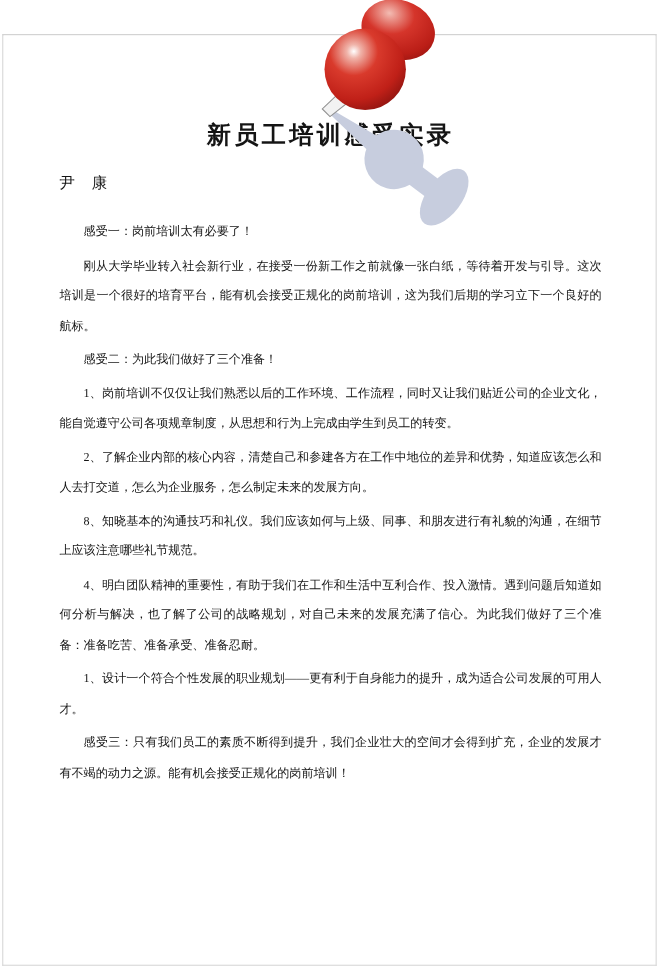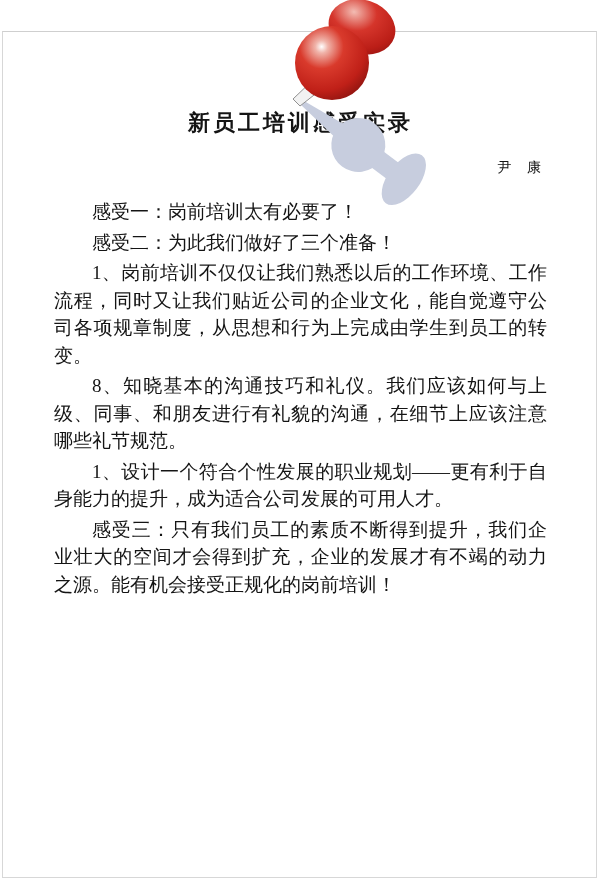--- a/index.html
+++ b/index.html
@@ -41,51 +41,54 @@
     margin: 0;
     text-align: center;
     font-size: 22px;
     font-weight: bold;
     letter-spacing: 3px;
     line-height: 26px;
   }
 
   .doc-author {
     margin: 24px 0 0 0;
-    text-align: right;
+    text-align: left;
     font-size: 14px;
     letter-spacing: 6px;
     line-height: 16px;
   }
 
   .doc-body {
     margin-top: 22px;
-    font-size: 19px;
+    font-size: 11px;
     line-height: 27.5px;
     text-align: justify;
   }
   .doc-body p {
     margin: 0 0 3px 0;
     text-indent: 2em;
   }
 </style>
 </head>
 <body>
 
 <div class="canvas">
 
   <div class="page">
     <div class="content">
       <h1 class="doc-title">新员工培训感受实录</h1>
       <div class="doc-author">尹 康</div>
       <div class="doc-body">
           <p>感受一：岗前培训太有必要了！</p>
+          <p>刚从大学毕业转入社会新行业，在接受一份新工作之前就像一张白纸，等待着开发与引导。这次培训是一个很好的培育平台，能有机会接受正规化的岗前培训，这为我们后期的学习立下一个良好的航标。</p>
           <p>感受二：为此我们做好了三个准备！</p>
           <p>1、岗前培训不仅仅让我们熟悉以后的工作环境、工作流程，同时又让我们贴近公司的企业文化，能自觉遵守公司各项规章制度，从思想和行为上完成由学生到员工的转变。</p>
+          <p>2、了解企业内部的核心内容，清楚自己和参建各方在工作中地位的差异和优势，知道应该怎么和人去打交道，怎么为企业服务，怎么制定未来的发展方向。</p>
           <p>8、知晓基本的沟通技巧和礼仪。我们应该如何与上级、同事、和朋友进行有礼貌的沟通，在细节上应该注意哪些礼节规范。</p>
+          <p>4、明白团队精神的重要性，有助于我们在工作和生活中互利合作、投入激情。遇到问题后知道如何分析与解决，也了解了公司的战略规划，对自己未来的发展充满了信心。为此我们做好了三个准备：准备吃苦、准备承受、准备忍耐。</p>
           <p>1、设计一个符合个性发展的职业规划——更有利于自身能力的提升，成为适合公司发展的可用人才。</p>
           <p>感受三：只有我们员工的素质不断得到提升，我们企业壮大的空间才会得到扩充，企业的发展才有不竭的动力之源。能有机会接受正规化的岗前培训！</p>
         </div>
     </div>
   </div>
 
   <svg class="pushpin" viewBox="0 0 160 230" width="160" height="230" xmlns="http://www.w3.org/2000/svg">
     <defs>
       <radialGradient id="ballGrad" cx="0.36" cy="0.28" r="0.85">
         <stop offset="0" stop-color="#ffffff"></stop>

